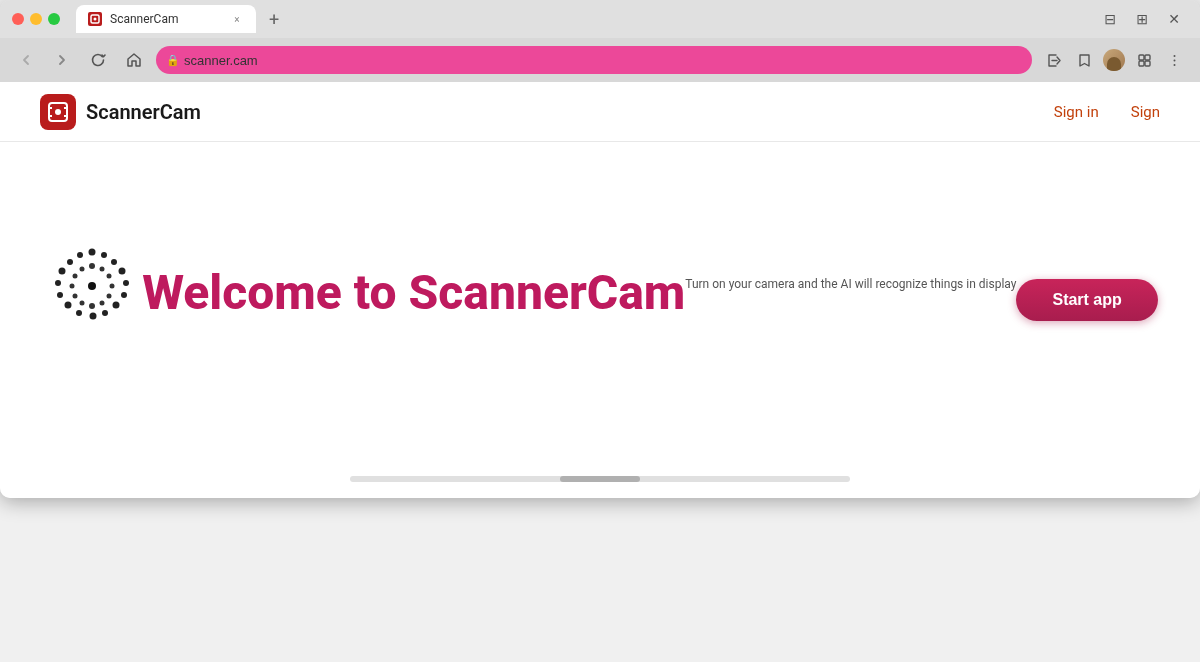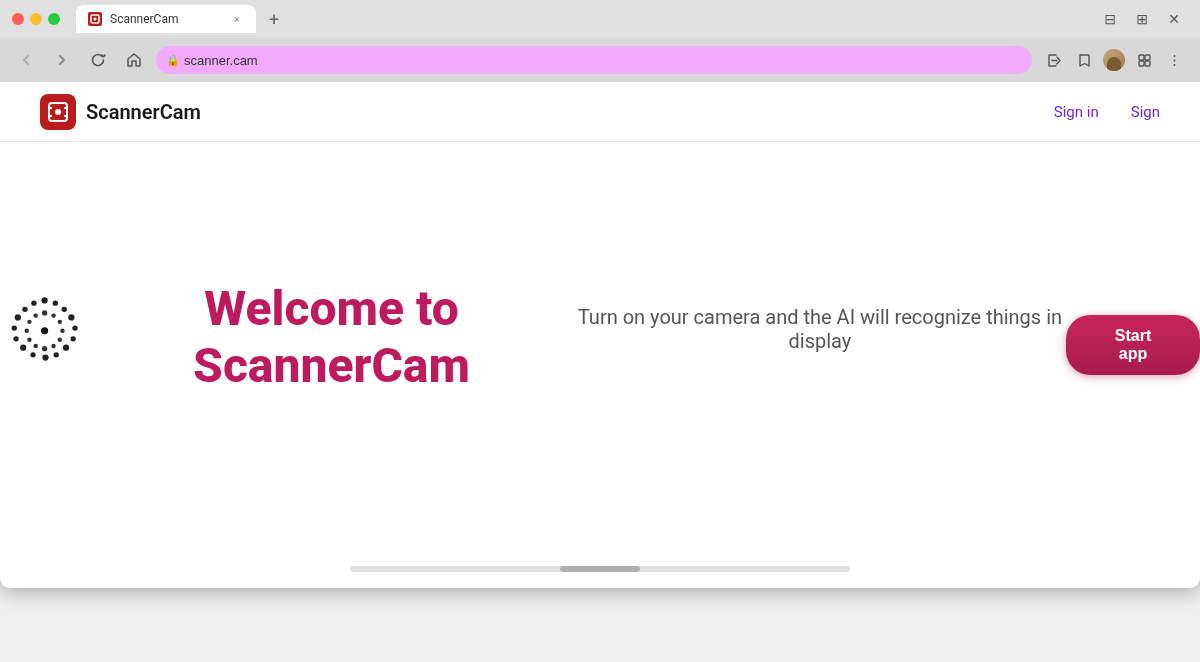--- a/index.html
+++ b/index.html
@@ -8,21 +8,21 @@
       font-family: -apple-system, BlinkMacSystemFont, 'Segoe UI', Roboto, sans-serif;
       background: #f0f0f0;
       width: 1200px;
       height: 662px;
       overflow: hidden;
     }
 
     
     .browser-frame {
       width: 1200px;
-      height: 588px;
+      height: 498px;
       background: #e8e8e8;
       border-radius: 10px;
       overflow: hidden;
       display: flex;
       flex-direction: column;
       box-shadow: 0 4px 20px rgba(0,0,0,0.3);
     }
 
     
     .title-bar {
@@ -176,21 +176,21 @@
       position: absolute;
       left: 10px;
       color: #555;
       font-size: 11px;
       z-index: 1;
       pointer-events: none;
     }
 
     .address-text {
       flex: 1;
-      background: #f0abfc;
+      background: #ec4899;
       border: none;
       border-radius: 20px;
       height: 28px;
       padding: 0 12px 0 28px;
       font-size: 13px;
       color: #333;
       outline: none;
       width: 100%;
     }
 
@@ -258,21 +258,21 @@
     .nav-spacer { flex: 1; }
 
     .nav-links {
       display: flex;
       align-items: center;
       gap: 32px;
     }
 
     .nav-link {
       font-size: 15px;
-      color: #6d28d9;
+      color: #c2410c;
       text-decoration: none;
       cursor: pointer;
     }
 
     
     .main-content {
       flex: 1;
       display: flex;
       flex-direction: row;
       align-items: center;
@@ -289,21 +289,21 @@
 
     .hero-title {
       font-size: 48px;
       font-weight: 800;
       color: #be1a5e;
       margin-bottom: 16px;
       text-align: center;
     }
 
     .hero-subtitle {
-      font-size: 20px;
+      font-size: 12px;
       color: #555;
       margin-bottom: 32px;
       text-align: center;
     }
 
     .start-btn {
       background: linear-gradient(180deg, #c8245a, #a81d4e);
       color: white;
       border: none;
       border-radius: 24px;

